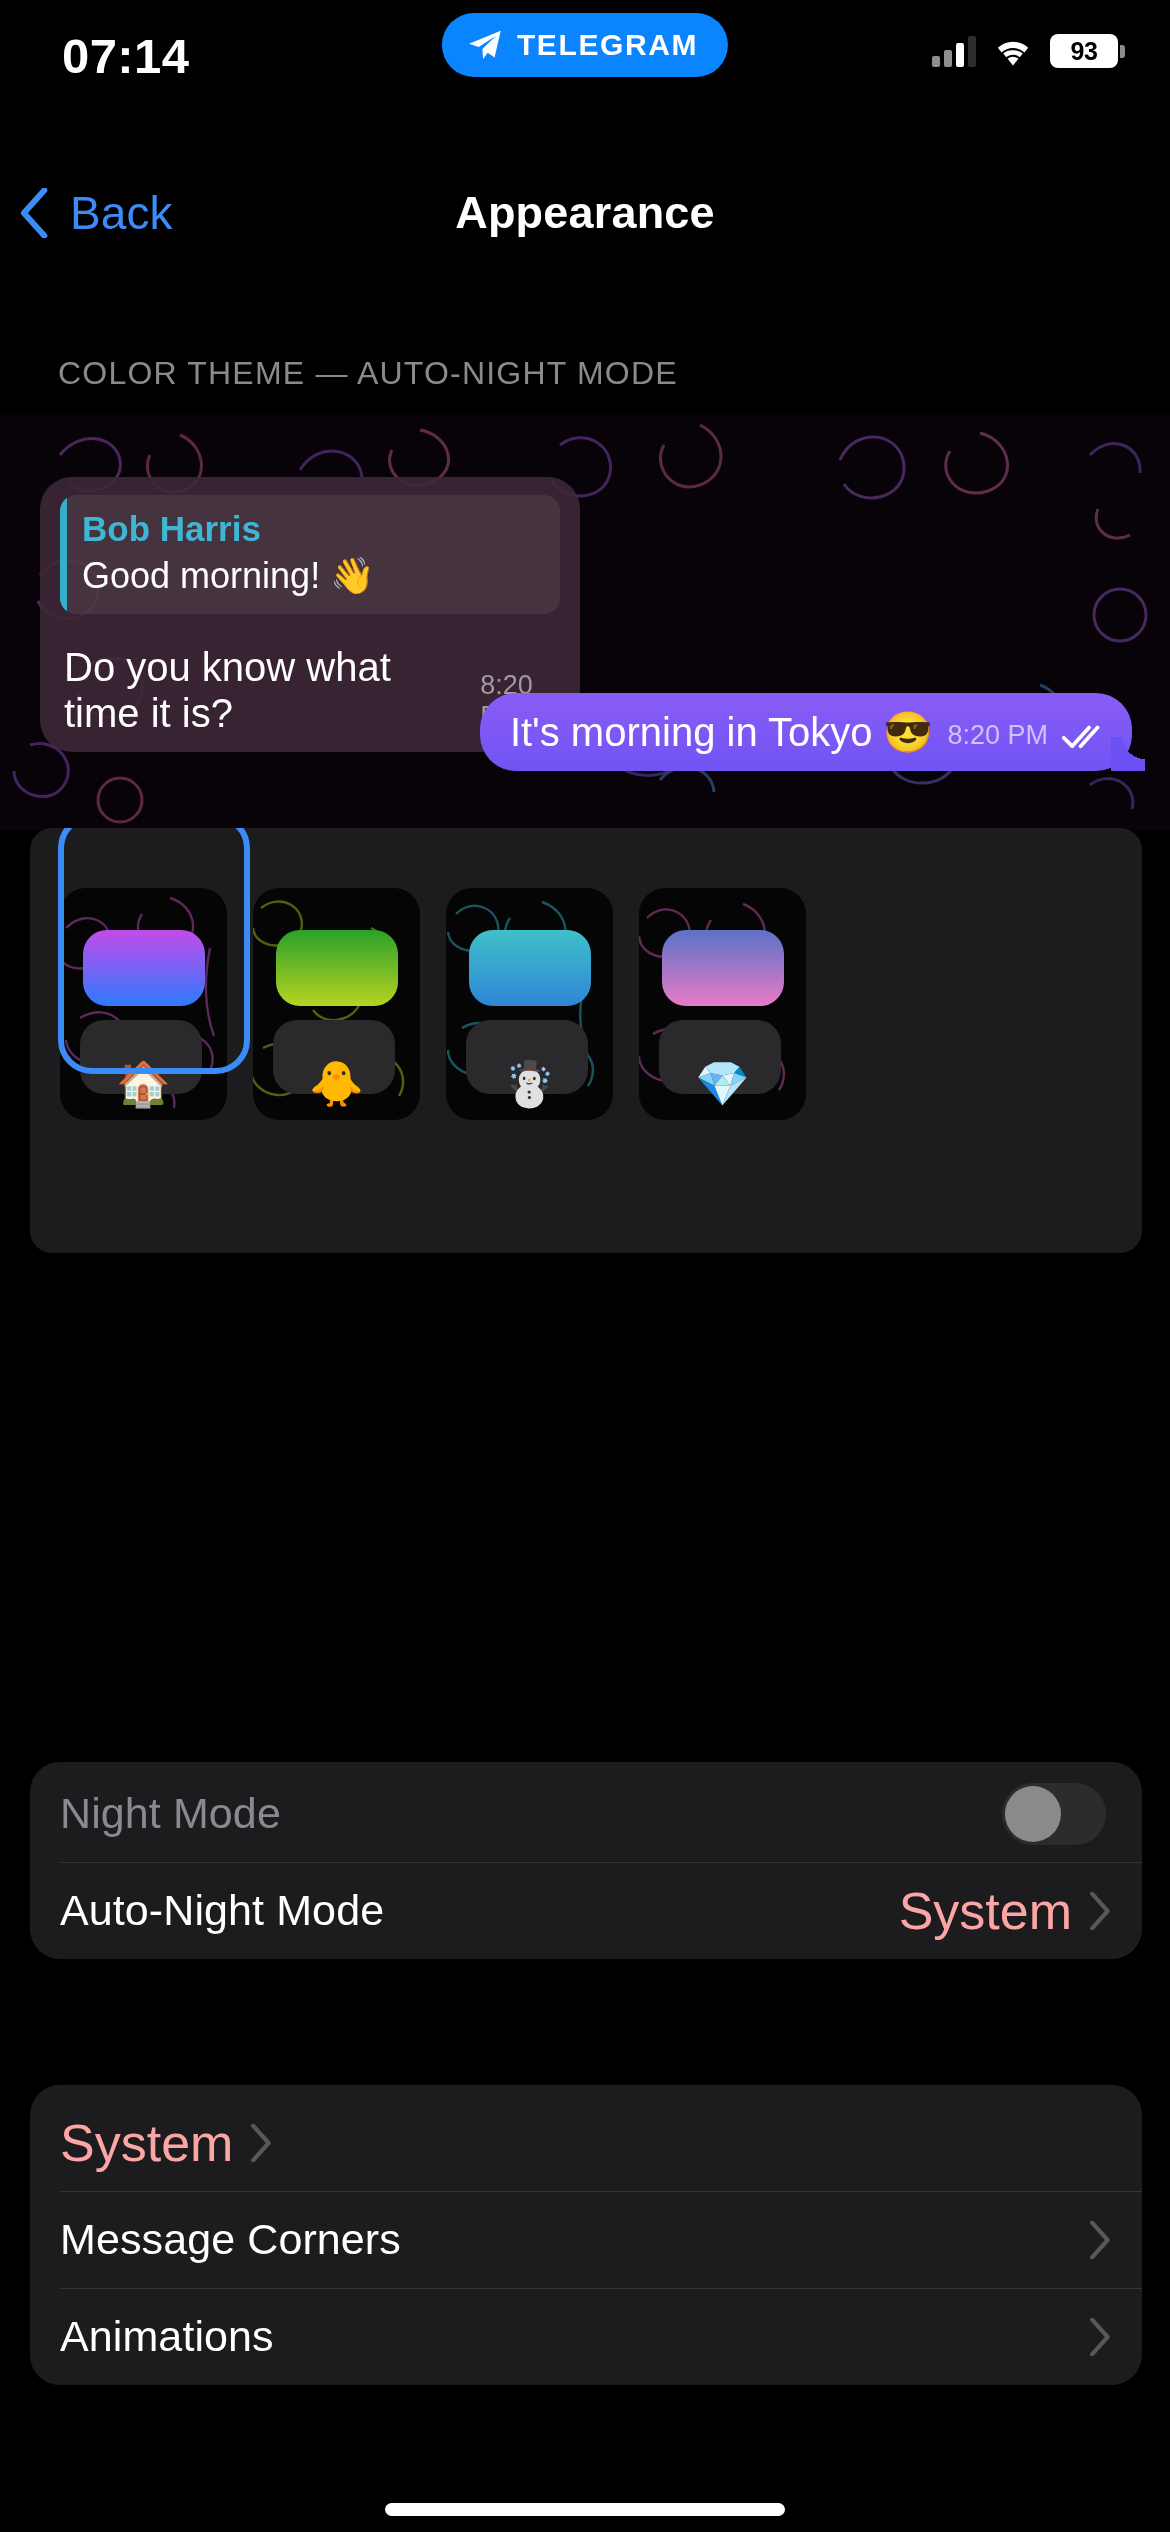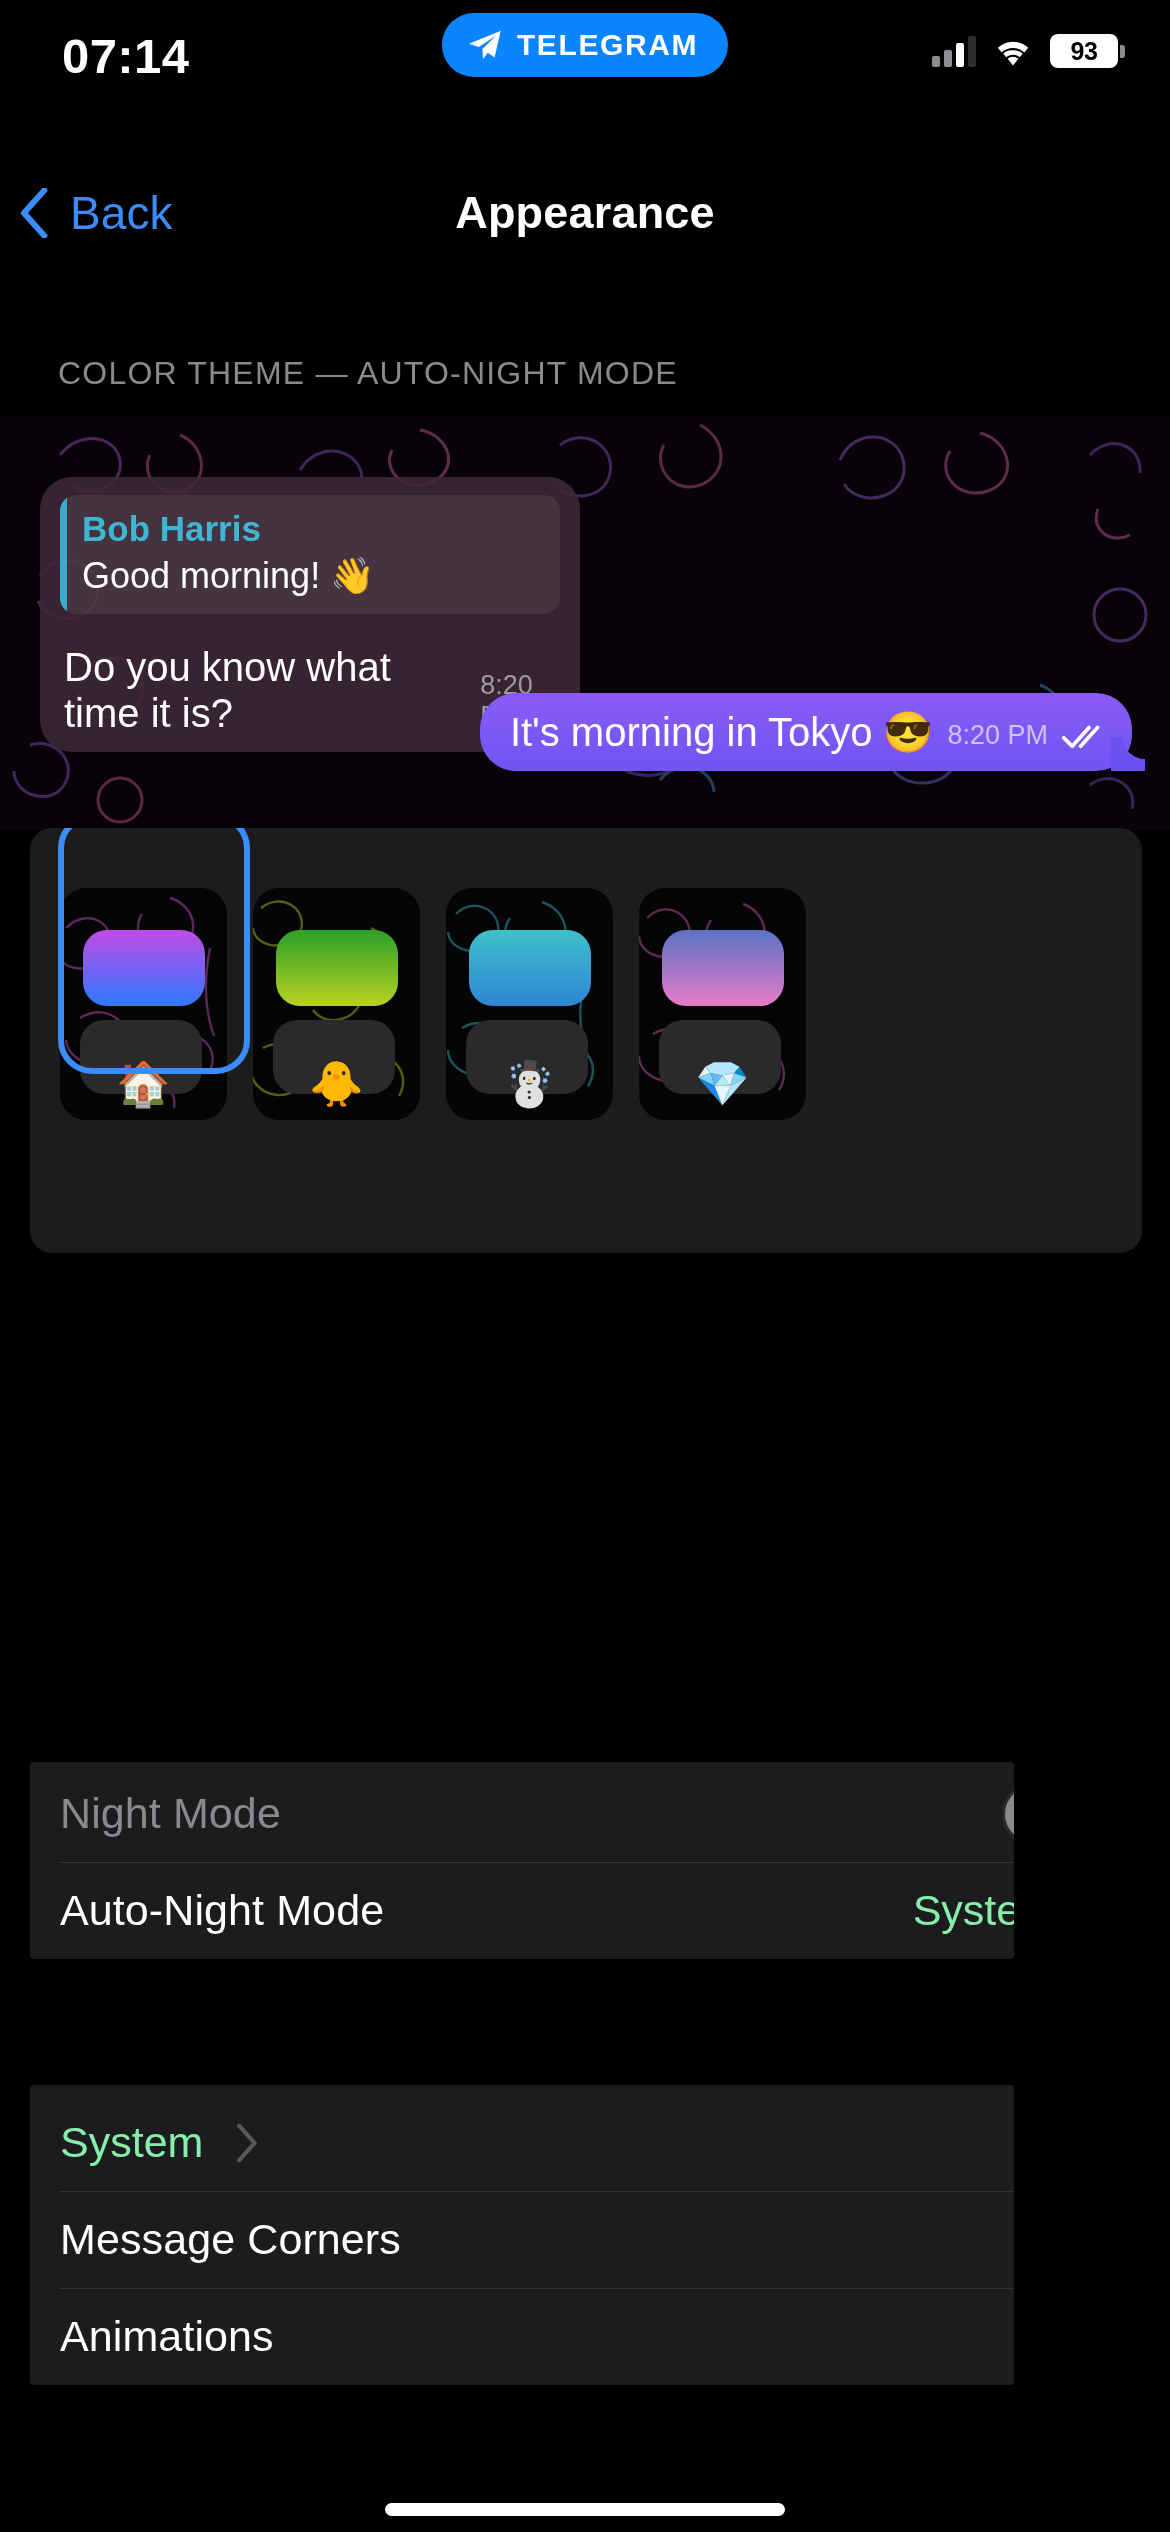--- a/index.html
+++ b/index.html
@@ -142,38 +142,38 @@
   .row{
     position:relative; height:97px; display:flex; align-items:center;
     padding:0 32px 0 30px; cursor:pointer;
   }
   .row + .row::before{
     content:""; position:absolute; left:30px; right:0; top:0; height:1px;
     background:#343436;
   }
   .row-label{ font-size:43px; color:#fff; flex:1; letter-spacing:0.1px; }
   .row-label.dim{ color:#8A8A8E; }
-  .row-value{ font-size:43px; color:#86efac; margin-right:32px; }
+  .row-value{ font-size:52px; color:#fca5a5; margin-right:16px; }
   .chev{ width:22px; height:38px; display:block; opacity:.55; }
   .color-dot{
     width:56px; height:56px; border-radius:50%; background:#34A9CB; margin-right:22px;
   }
   .toggle{
     width:104px; height:62px; border-radius:31px; background:#2C2C2E;
     position:relative; margin-right:4px;
   }
   .toggle .knob{
     position:absolute; left:3px; top:3px; width:56px; height:56px;
     border-radius:50%; background:#8A8A8D;
   }
 
   
   .card{
-    position:absolute; left:30px; width:984px;
-    background:#1C1C1E; border-radius:4px; overflow:hidden;
+    position:absolute; left:30px; width:1112px;
+    background:#1C1C1E; border-radius:30px; overflow:hidden;
   }
   .card-night{ top:1762px; height:197px; }
   .card-text{ top:2085px; height:300px; }
 
   
   .home-ind{
     position:absolute; left:50%; transform:translateX(-50%); bottom:16px;
     width:400px; height:13px; background:#fff; border-radius:7px;
   }
 </style>

